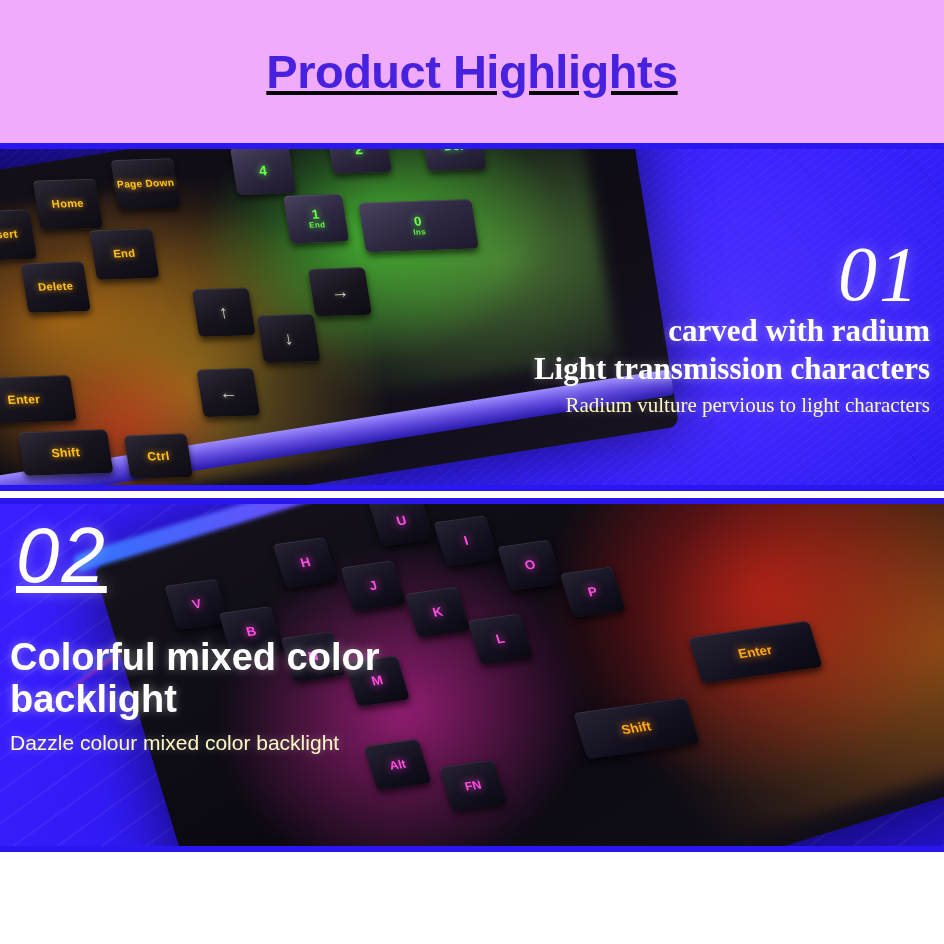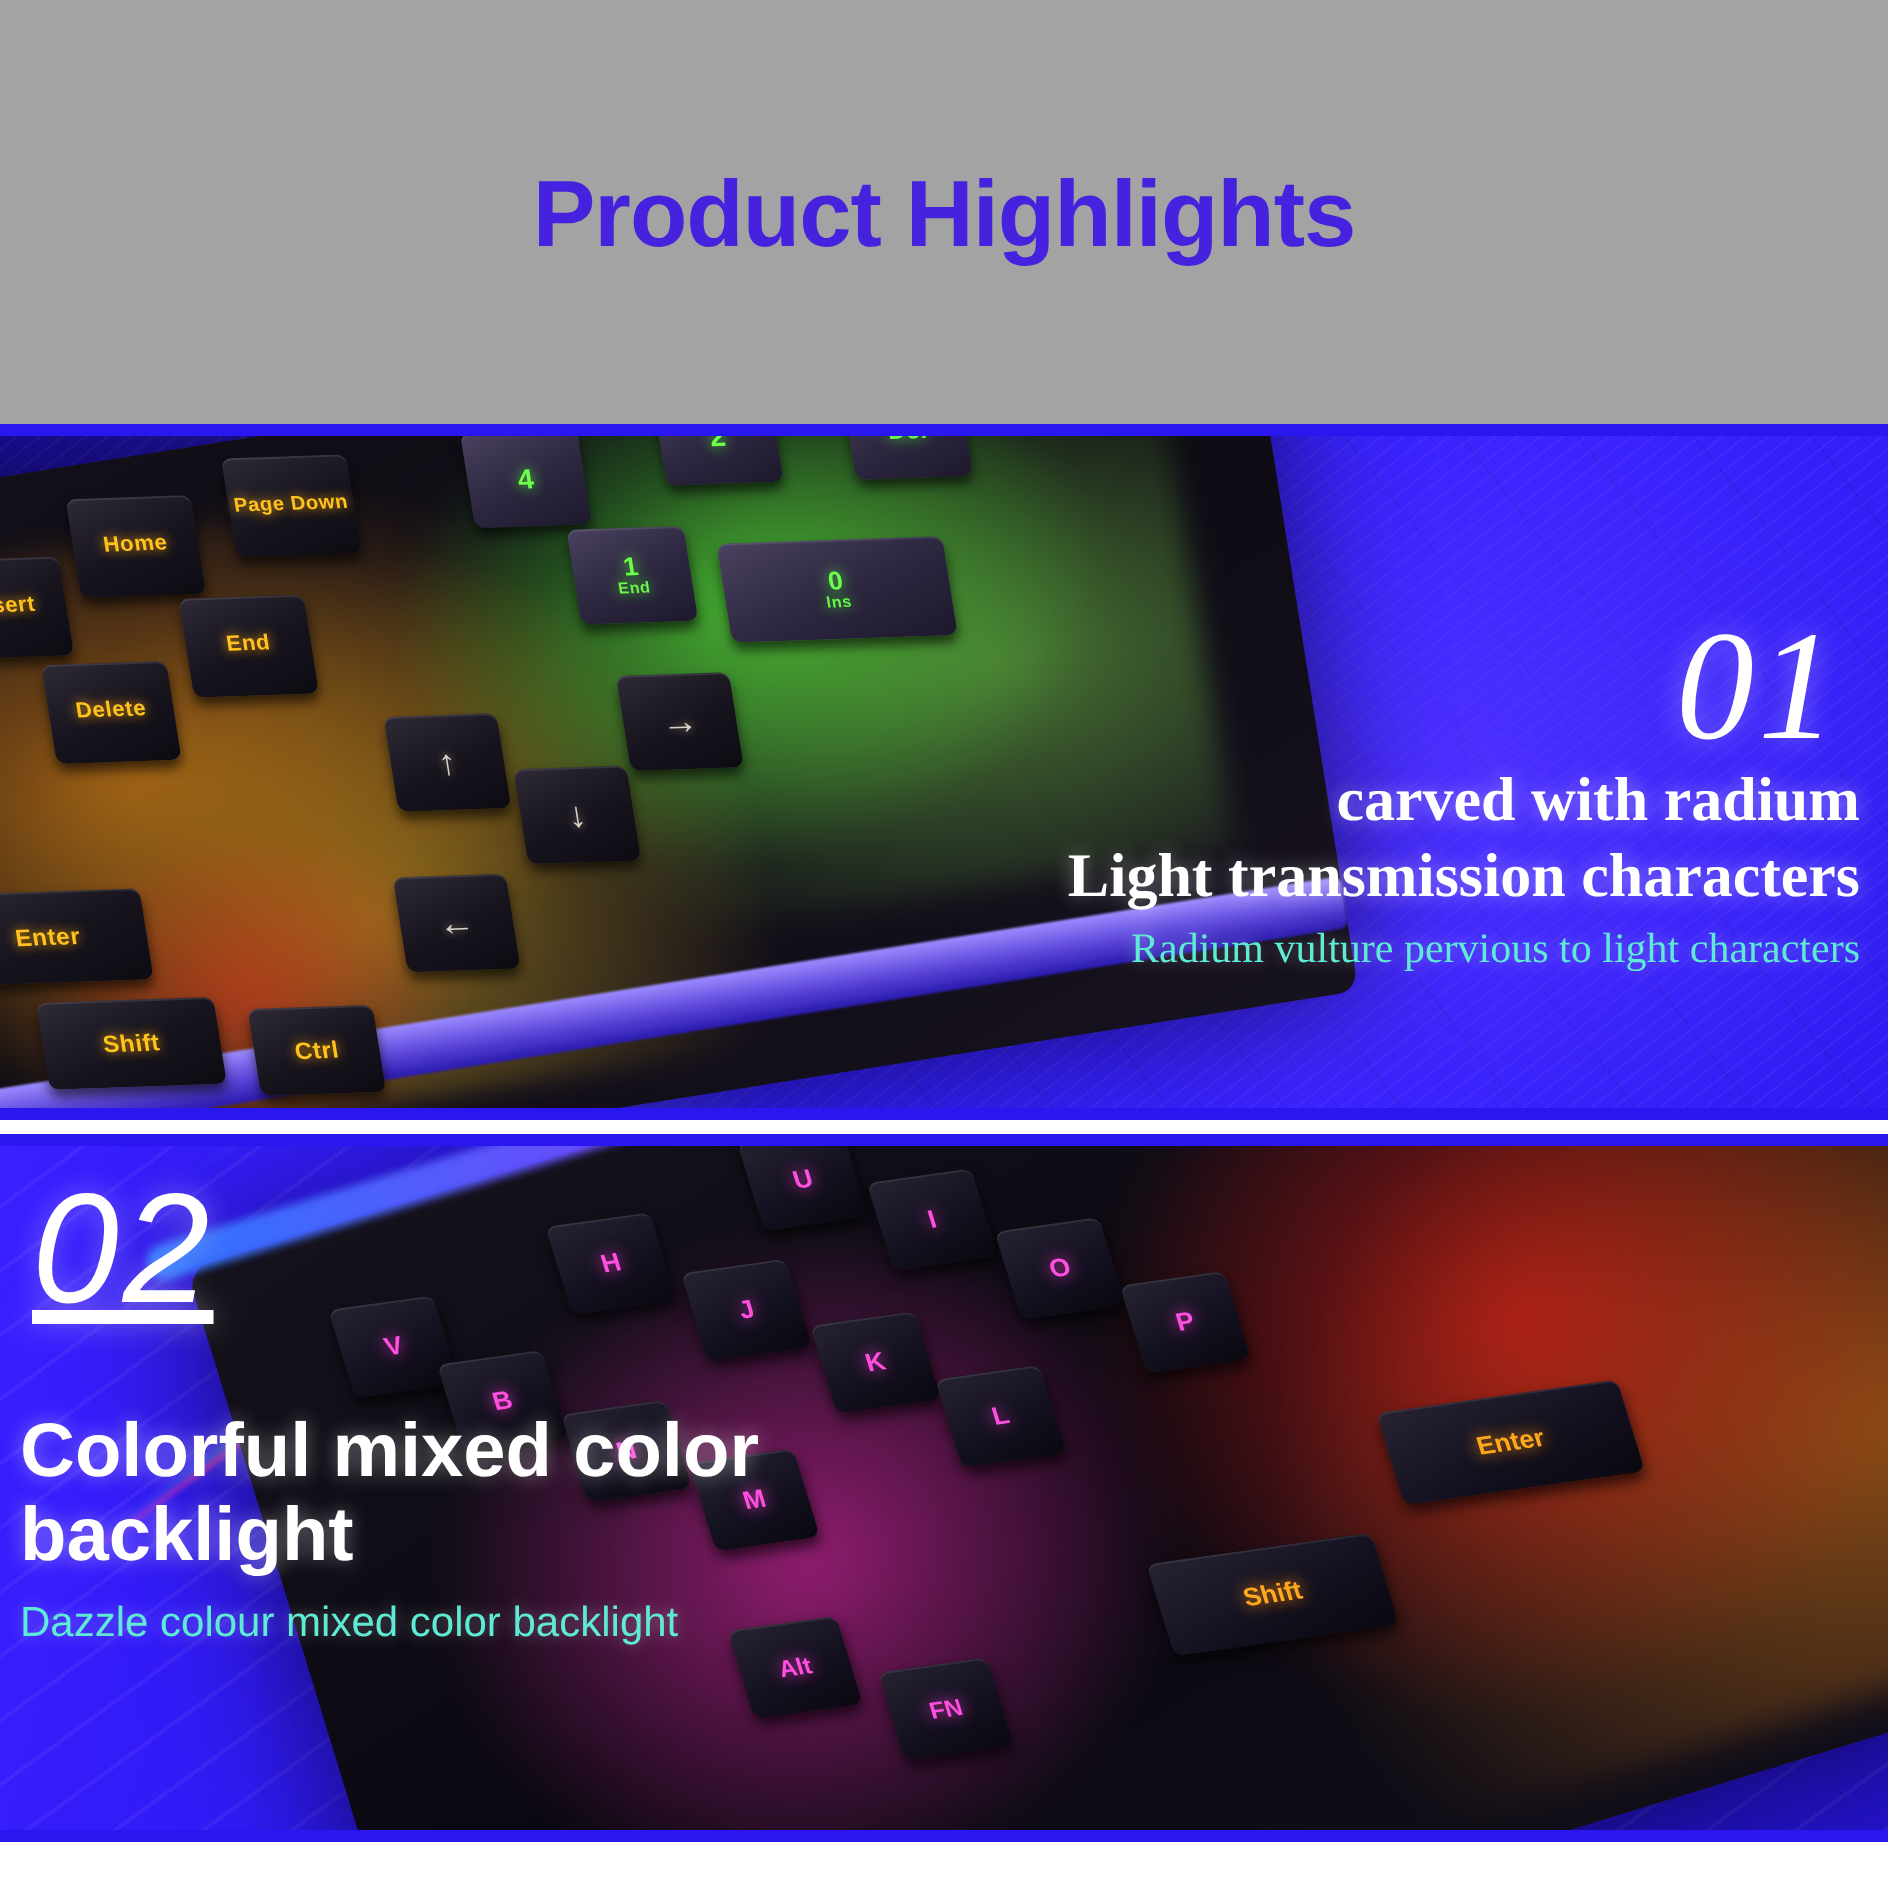--- a/index.html
+++ b/index.html
@@ -6,23 +6,24 @@
   html,body{ width:944px; height:944px; }
   body{
     background:#ffffff;
     font-family:"Liberation Sans", sans-serif;
     overflow:hidden;
     position:relative;
   }
 
   
   .title-bar{
-    width:944px; height:212px;
+    width:944px; height:143px;
     display:flex; align-items:center; justify-content:center;
-    background:#a3a3a3;
+    background:#f0abfc;
+    text-decoration:underline;
   }
   .page-title{
     font-size:47px;
     font-weight:bold;
     color:#4622DE;
     letter-spacing:-0.5px;
     line-height:1;
   }
 
   
@@ -141,21 +142,21 @@
   .eyebrow{
     font-size:20px; color:#FFFFFF; font-weight:bold;
     text-shadow:0 0 8px rgba(255,255,255,0.45);
   }
   .headline{
     font-size:31px; color:#FFFFFF; font-weight:bold;
     line-height:1.12; margin-top:4px;
     text-shadow:0 0 10px rgba(255,255,255,0.4);
   }
   .subline{
-    font-size:21px; color:#5eead4; font-weight:normal;
+    font-size:21px; color:#fef9c3; font-weight:normal;
     margin-top:6px;
     text-shadow:0 0 8px rgba(255,255,255,0.35);
   }
 
   
   .bg2{
     position:absolute; inset:0;
     background:
       repeating-linear-gradient(
         -36deg,

